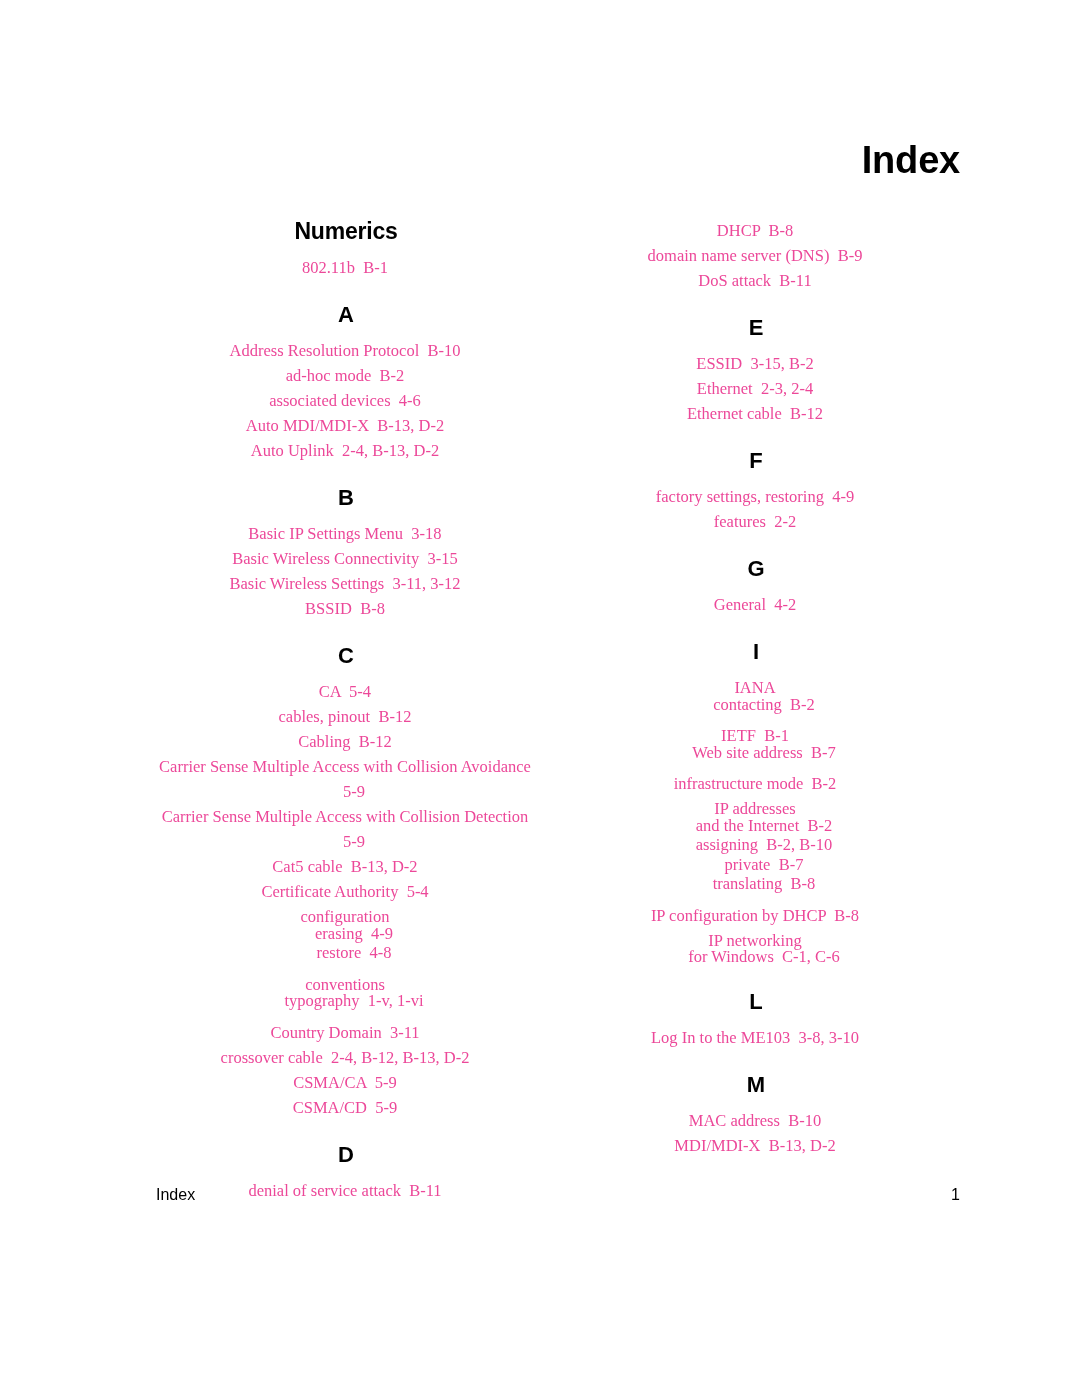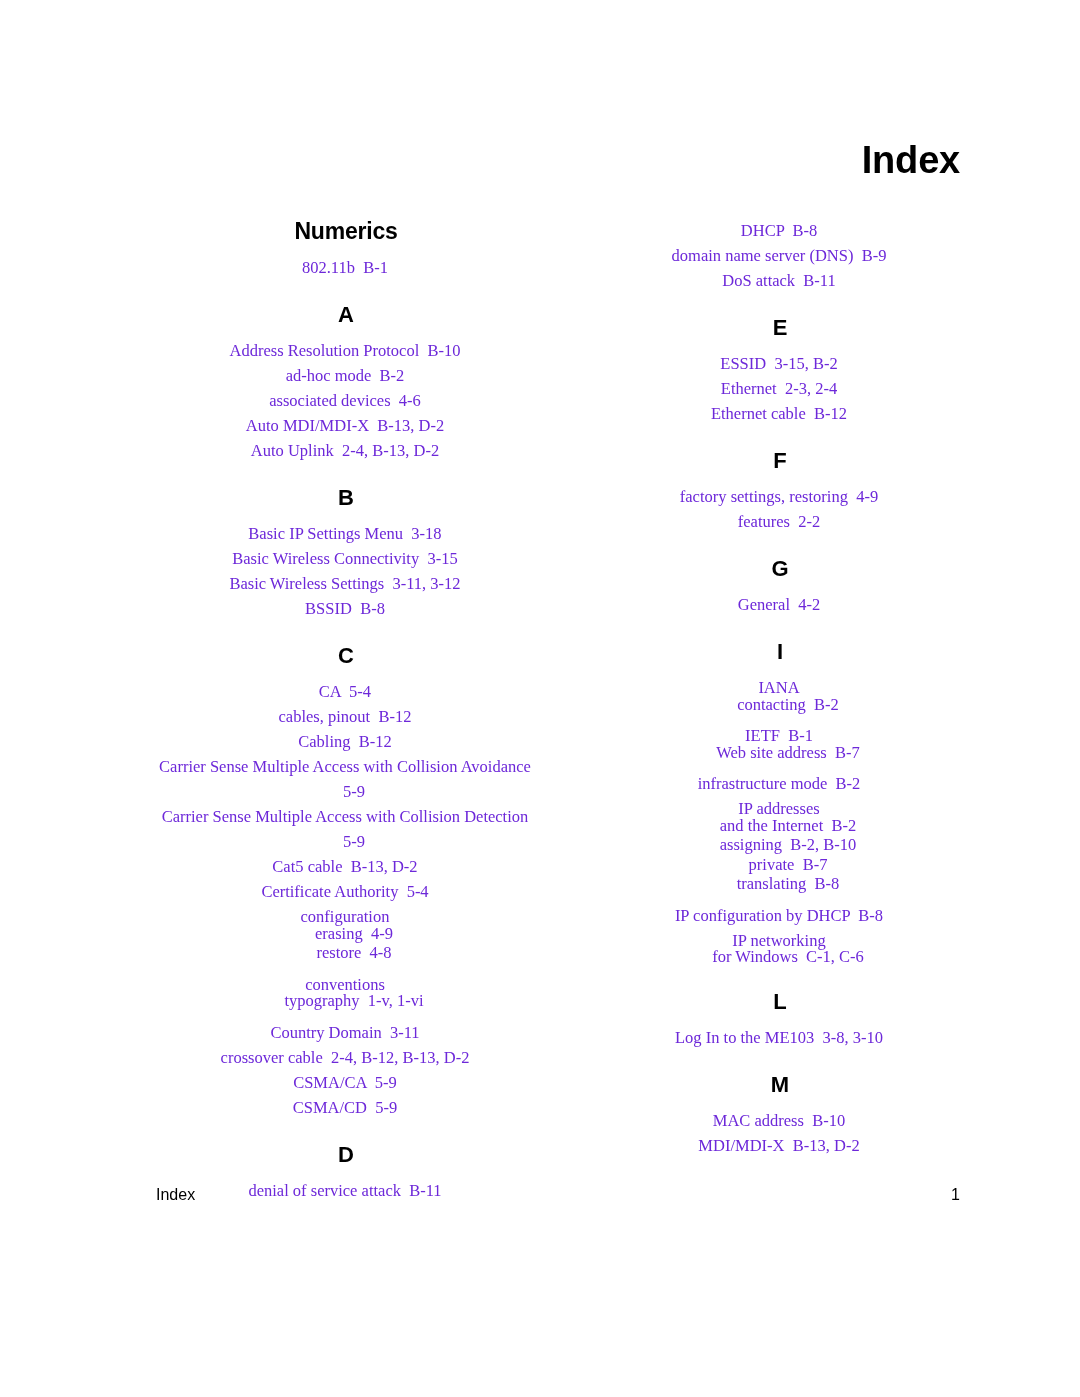--- a/index.html
+++ b/index.html
@@ -39,21 +39,21 @@
     letter-spacing: -0.2px;
   }
 
   
   .columns {
     position: absolute;
     left: 156px;
     top: 218px;
     width: 812px;
     display: flex;
-    gap: 56px;
+    gap: 32px;
   }
   .col {
     width: 378px;
     flex: 0 0 378px;
   }
   .col.right {
     width: 378px;
     flex: 0 0 378px;
   }
 
@@ -72,21 +72,21 @@
     line-height: 27px;
     letter-spacing: -0.2px;
   }
   .group-heading.letter {
     font-size: 22px;
     line-height: 26px;
   }
 
   
   .entry {
-    color: #6d28d9;
+    color: #ec4899;
     font-size: 16.5px;
     line-height: 25px;
     padding-left: 18px;
     text-indent: -18px;
     white-space: pre-wrap;
   }
   .entry.sub {
     padding-left: 18px;
     text-indent: 0;
     line-height: 19.5px;

